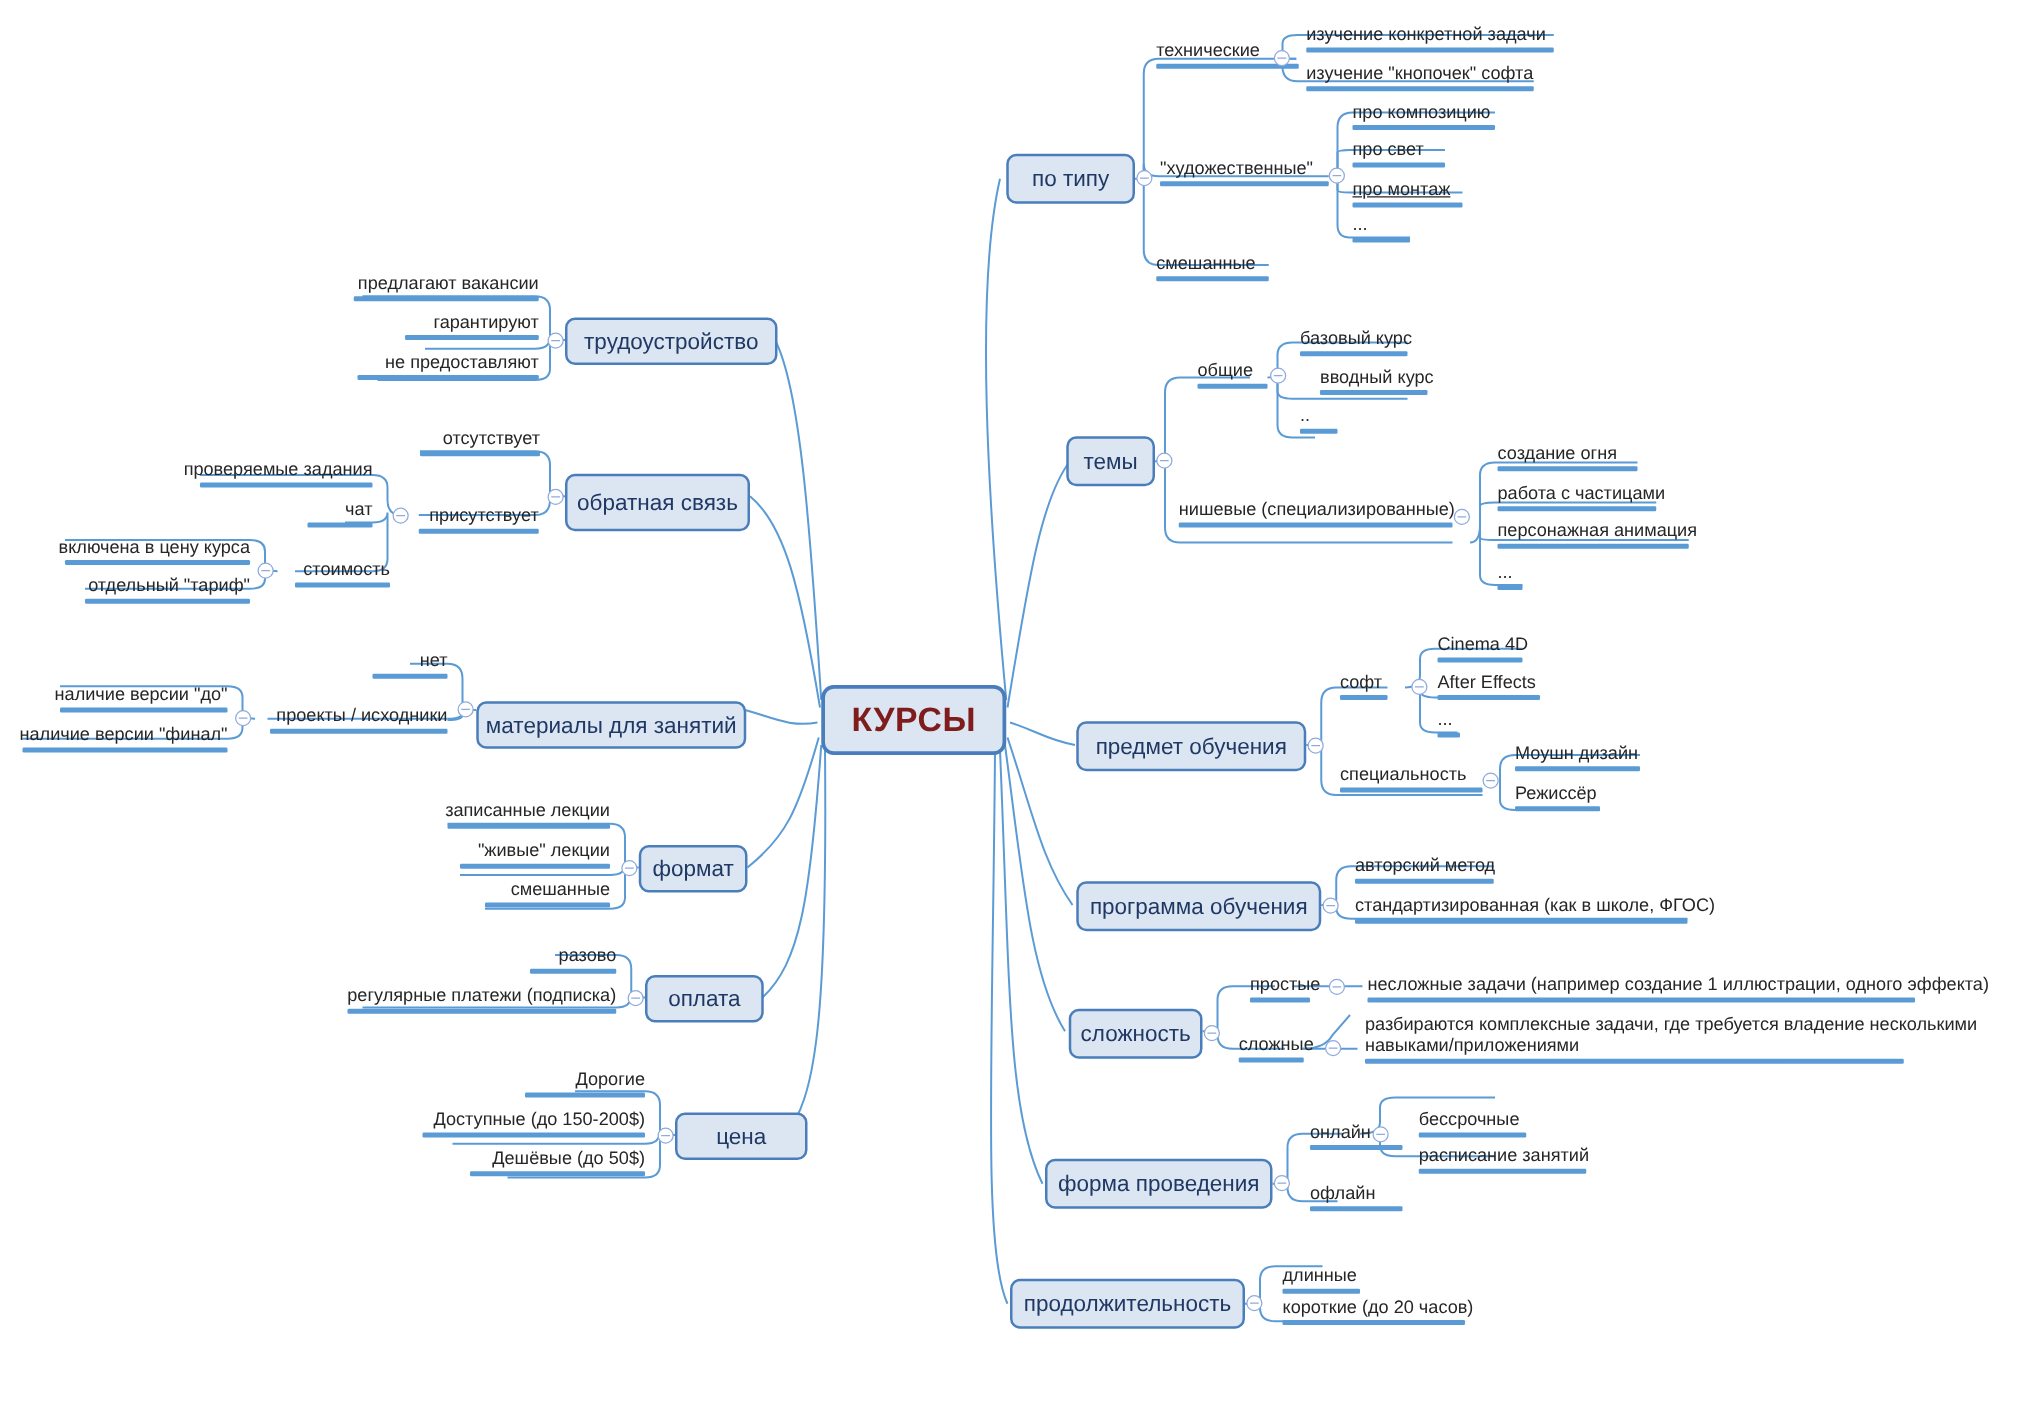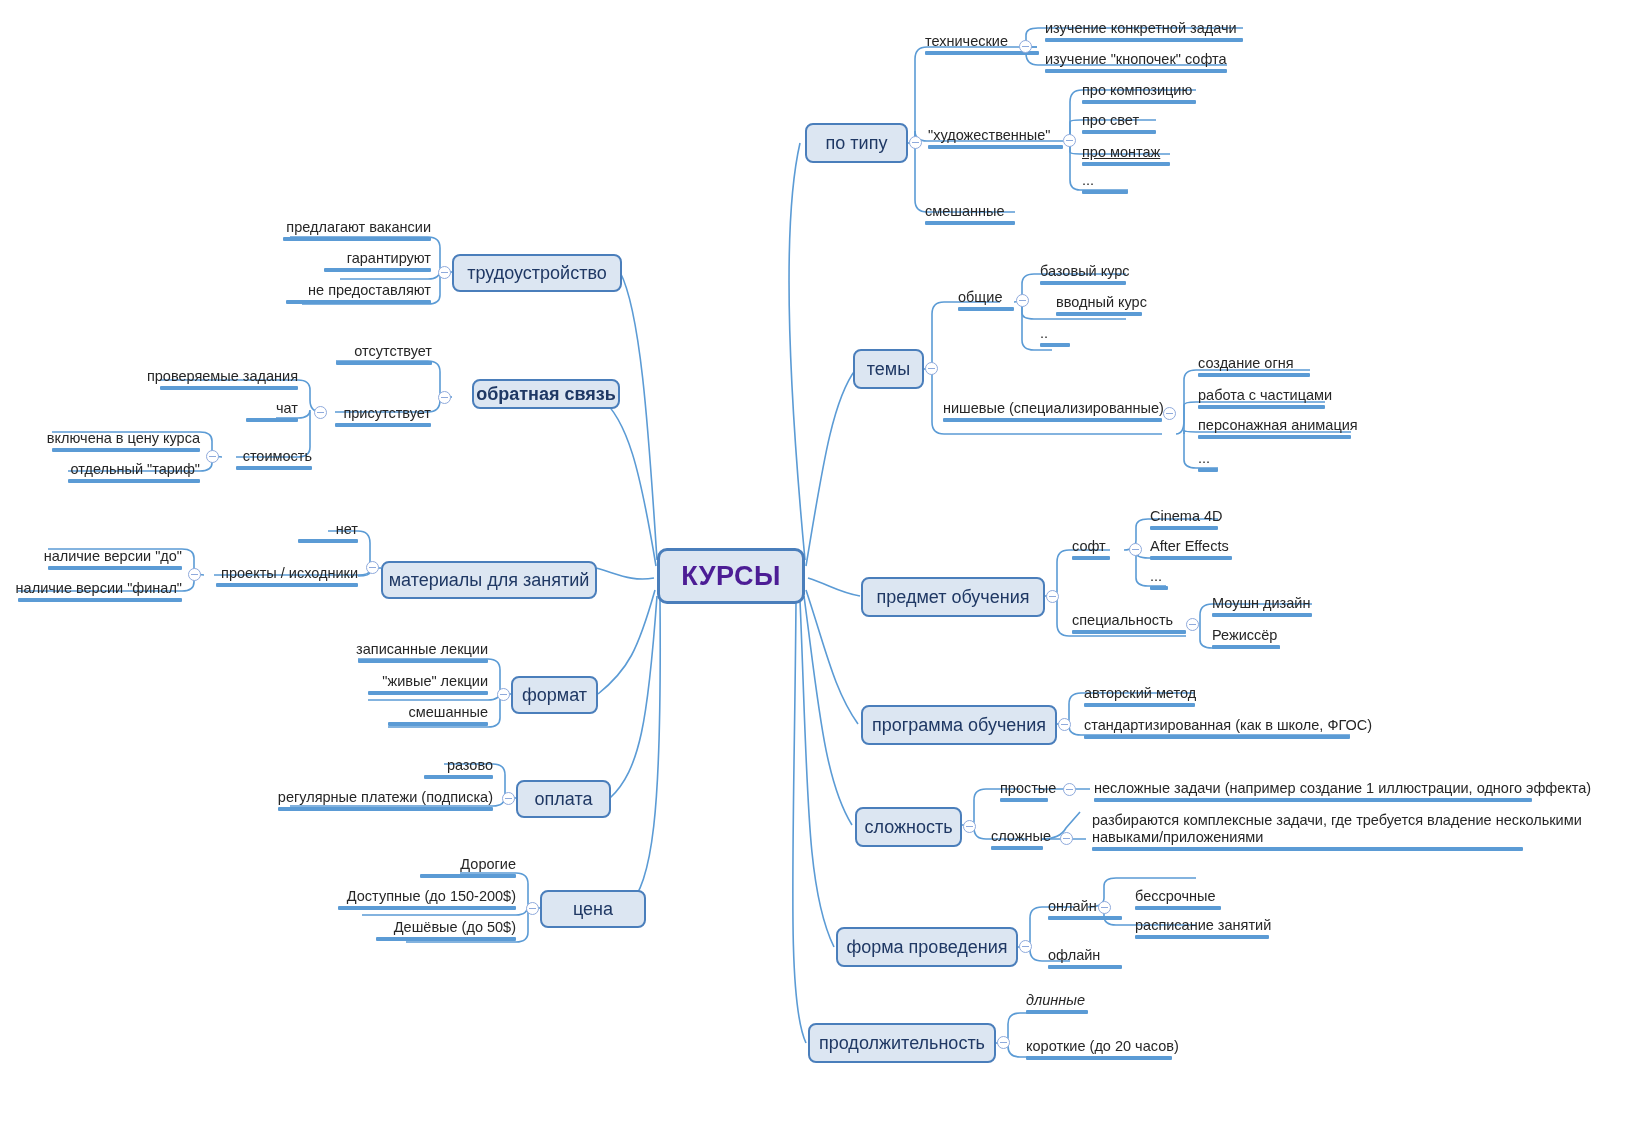--- a/index.html
+++ b/index.html
@@ -22,21 +22,21 @@
     height: 1127px;
     pointer-events: none;
   }
   
   .central {
     position: absolute;
     box-sizing: border-box;
     background: #dce6f2;
     border: 3px solid #4a7ebb;
     border-radius: 10px;
-    color: #4c1d95;
+    color: #7f1d1d;
     font-size: 27px;
     font-weight: bold;
     display: flex;
     align-items: center;
     justify-content: center;
     letter-spacing: 0.5px;
   }
   
   .node1 {
     position: absolute;
@@ -416,21 +416,21 @@
   <div class="leaf right" style="left:1048px; top:947px;">
     <span>офлайн</span>
     <span class="bar" style="width:74px;"></span>
   </div>
 
   <div class="node1" style="left:808px; top:1023px; width:188px; height:40px;">
     <span>продолжительность</span>
   </div>
   <div class="collapse" style="left:997px; top:1036px;"></div>
 
-  <div class="leaf right" style="left:1026px; top:992px;font-style:italic;">
+  <div class="leaf right" style="left:1026px; top:1013px;">
     <span>длинные</span>
     <span class="bar" style="width:62px;"></span>
   </div>
   <div class="leaf right" style="left:1026px; top:1038px;">
     <span>короткие (до 20 часов)</span>
     <span class="bar" style="width:146px;"></span>
   </div>
 
   <div class="node1" style="left:452px; top:254px; width:170px; height:38px;">
     <span>трудоустройство</span>
@@ -443,21 +443,21 @@
   </div>
   <div class="leaf left" style="left:193px; top:250px; width:238px;">
     <span>гарантируют</span>
     <span class="bar" style="width:107px; margin-left:131px;"></span>
   </div>
   <div class="leaf left" style="left:155px; top:282px; width:276px;">
     <span>не предоставляют</span>
     <span class="bar" style="width:145px; margin-left:131px;"></span>
   </div>
 
-  <div class="node1" style="left:472px; top:379px; width:148px; height:30px;font-weight:bold;">
+  <div class="node1" style="left:452px; top:379px; width:148px; height:46px;">
     <span>обратная связь</span>
   </div>
   <div class="collapse" style="left:438px; top:391px;"></div>
 
   <div class="leaf left" style="left:240px; top:343px; width:192px;">
     <span>отсутствует</span>
     <span class="bar" style="width:96px; margin-left:96px;"></span>
   </div>
   <div class="leaf left" style="left:240px; top:405px; width:191px;">
     <span>присутствует</span>

